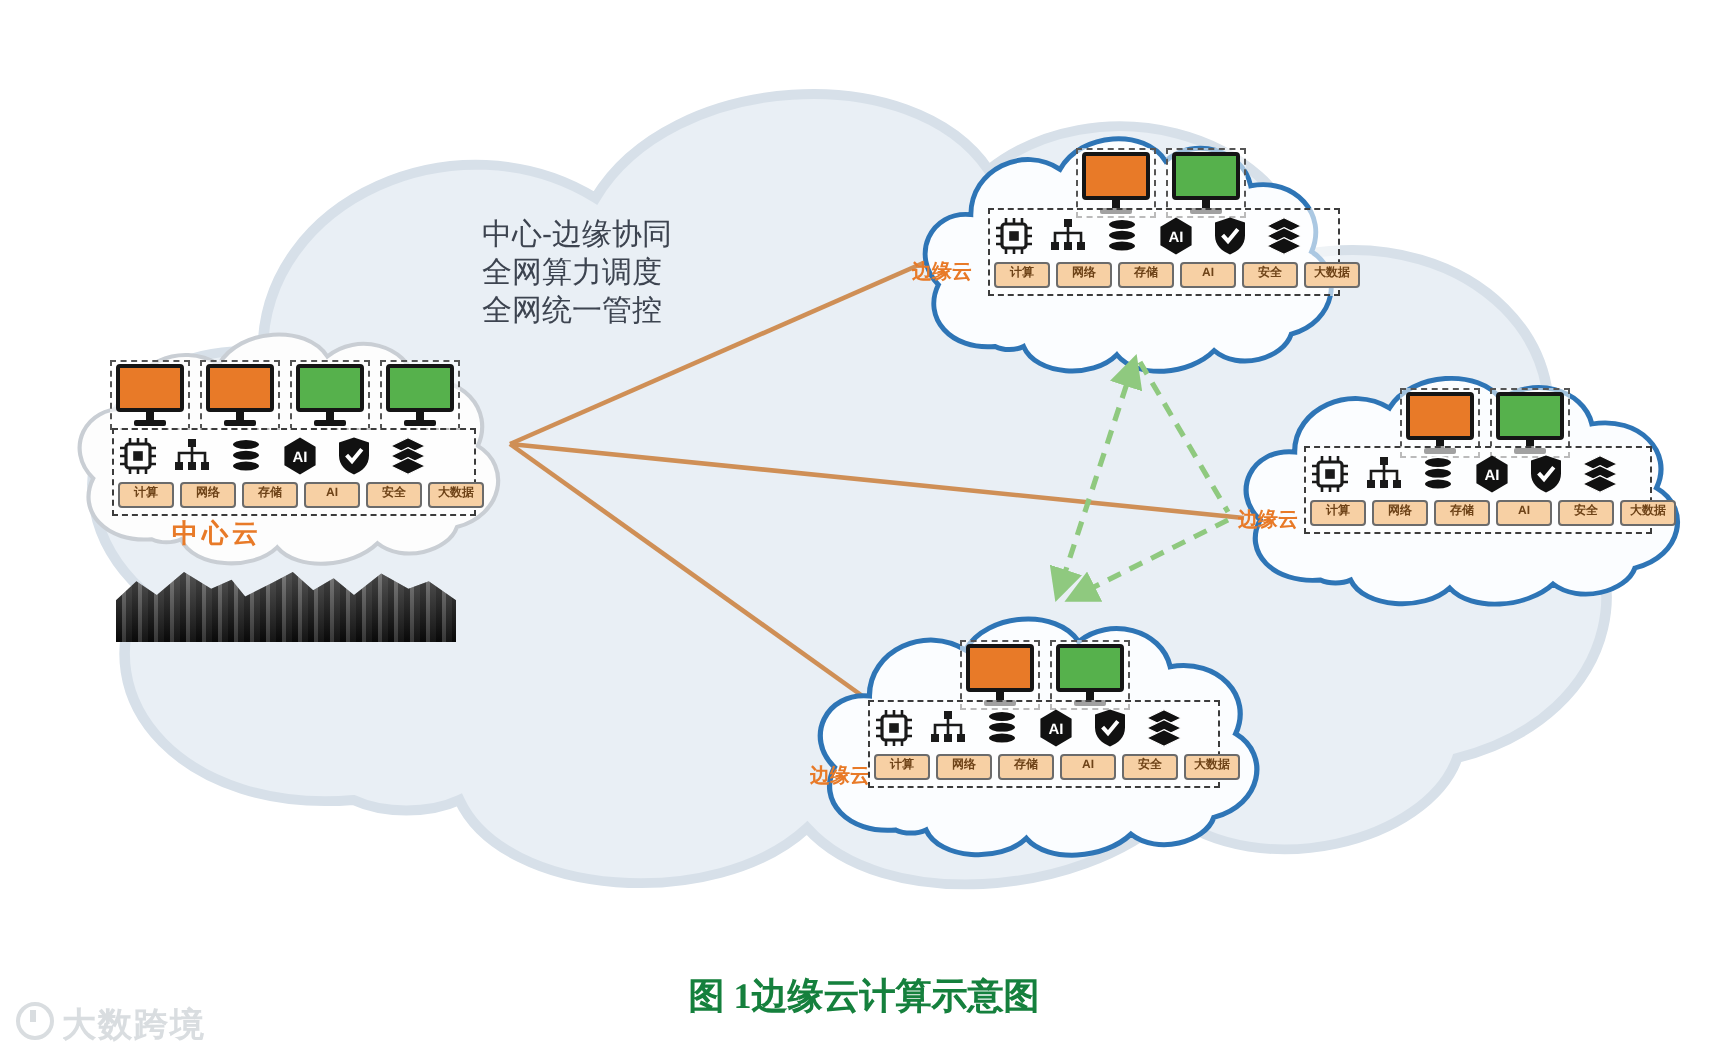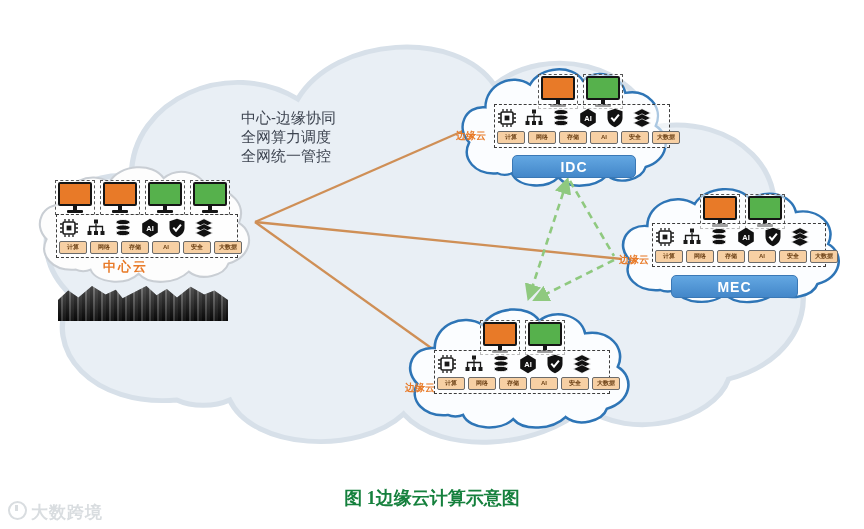--- a/index.html
+++ b/index.html
@@ -6,21 +6,21 @@
   #canvas{position:relative;width:864px;height:529px;background:#fff;overflow:hidden;}
   #scene{position:absolute;left:0;top:0;z-index:0;}
 
   .abs{position:absolute;}
 
   
   .annotation{left:241px;top:108px;font-size:15px;line-height:19px;color:#3d4450;font-weight:500;z-index:3;}
 
   
   .cloud-tag{font-size:10px;font-weight:bold;color:#e87a28;z-index:4;white-space:nowrap;}
-  .center-tag{left:103px;top:258px;font-size:13px;letter-spacing:2px;}
+  .center-tag{left:86px;top:258px;font-size:13px;letter-spacing:2px;}
 
   
   .mon-row{display:flex;gap:5px;z-index:4;}
   .mon-wrap{border:1px dashed #555;padding:1px 2px;background:rgba(255,255,255,.55);}
   .mon-screen{width:30px;height:20px;border:2.5px solid #151515;border-radius:2px;background:#ccc;}
   .mon-neck{width:4px;height:4px;background:#151515;margin:0 auto;}
   .mon-base{width:16px;height:3px;background:#151515;margin:0 auto;border-radius:1px;}
   .mon-wrap.orange .mon-screen{background:#e87a28;}
   .mon-wrap.green .mon-screen{background:#56b14c;}
 
@@ -225,21 +225,20 @@
 </div>
     <div class="chip-row">
         <span class="chip">计算</span>
         <span class="chip">网络</span>
         <span class="chip">存储</span>
         <span class="chip">AI</span>
         <span class="chip">安全</span>
         <span class="chip">大数据</span>
       </div>
   </div>
-  <div class="abs svc-bar" style="left:512px;top:155px;width:122px;">IDC</div>
 
   <div class="abs cloud-tag" style="left:619px;top:253px;">边缘云</div>
   <div class="abs mon-row" style="left:700px;top:194px;">
       <div class="mon-wrap orange">
     <div class="mon-screen"></div>
     <div class="mon-neck"></div>
     <div class="mon-base"></div>
   </div>
       <div class="mon-wrap green">
     <div class="mon-screen"></div>
@@ -294,21 +293,20 @@
 </div>
     <div class="chip-row">
         <span class="chip">计算</span>
         <span class="chip">网络</span>
         <span class="chip">存储</span>
         <span class="chip">AI</span>
         <span class="chip">安全</span>
         <span class="chip">大数据</span>
       </div>
   </div>
-  <div class="abs svc-bar" style="left:671px;top:275px;width:125px;">MEC</div>
 
   <div class="abs cloud-tag" style="left:405px;top:381px;">边缘云</div>
   <div class="abs mon-row" style="left:480px;top:320px;">
       <div class="mon-wrap orange">
     <div class="mon-screen"></div>
     <div class="mon-neck"></div>
     <div class="mon-base"></div>
   </div>
       <div class="mon-wrap green">
     <div class="mon-screen"></div>

